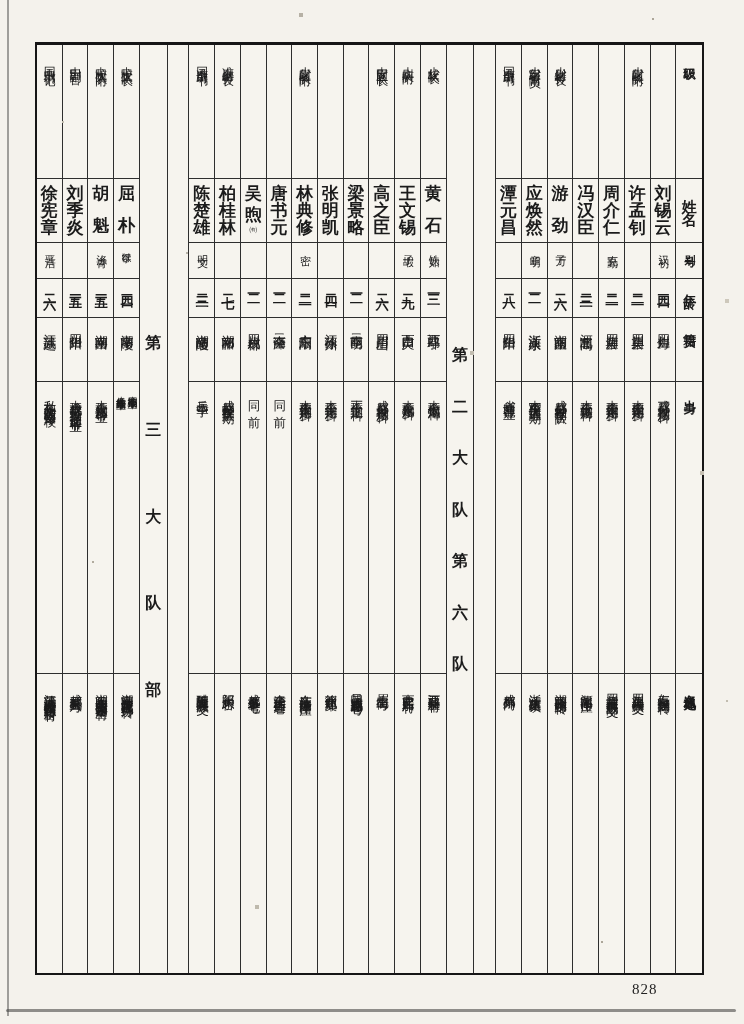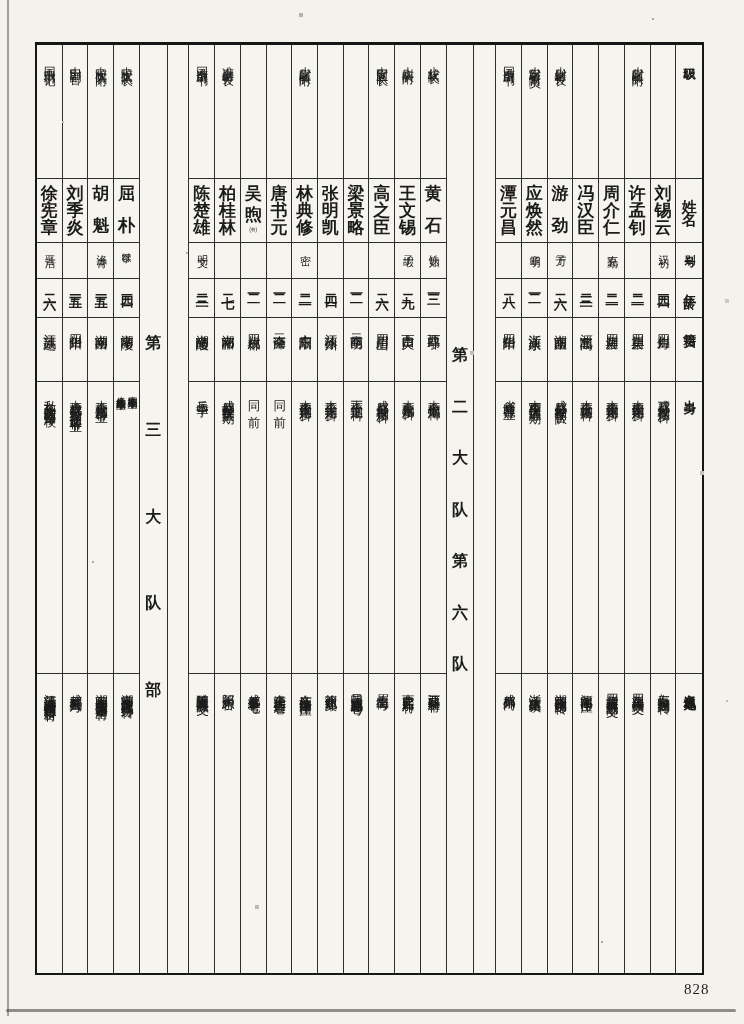--- a/index.html
+++ b/index.html
@@ -55,21 +55,21 @@
   .native-h { font-size:13.5px;padding-top:10px; letter-spacing:11px; }
   .origin-h { font-size:15px;  padding-top:98px; letter-spacing:45px; }
   .addr-h   { font-size:14px;  padding-top:87px; letter-spacing:12px; }
 
   
   .divider-label { display:flex; flex-direction:column; justify-content:space-between;
                    align-items:center; font-weight:bold; font-size:16px; }
   .divider-label.d7 { margin-top:300px; height:330px; }
   .divider-label.d5 { margin-top:288px; height:368px; }
 
-  .pageno { position:absolute; left:684px; top:981px; font-size:15px; letter-spacing:1px; color:#222;font-family:Liberation Serif, serif; }
+  .pageno { position:absolute; left:632px; top:981px; font-size:15px; letter-spacing:1px; color:#222;font-family:Liberation Serif, serif; }
 
   
   .left-edge   { position:absolute; left:7px; top:0; width:2px; height:1016px; background:#5a5a58; opacity:.55; }
   .bottom-edge { position:absolute; left:6px; top:1009px; width:730px; height:3px; background:#4a4a48; opacity:.6; border-radius:2px; }
   .speckles { position:absolute; left:0; top:0; width:2px; height:2px;
     box-shadow: 300px 14px 0 1px #b6b1a5, 652px 18px 0 0 #aca699, 186px 252px 0 0 #b9b4a8,
                 471px 352px 0 1px #c2bdb0, 92px 561px 0 0 #b1ab9e, 701px 472px 0 1px #c6c1b4,
                 411px 702px 0 0 #b6b1a5, 256px 906px 0 1px #beb9ac, 601px 941px 0 0 #aca699,
                 62px 121px 0 0 #c2bdb0, 726px 300px 0 1px #cdc8bb, 726px 700px 0 0 #c2bdb0; }
 </style>

